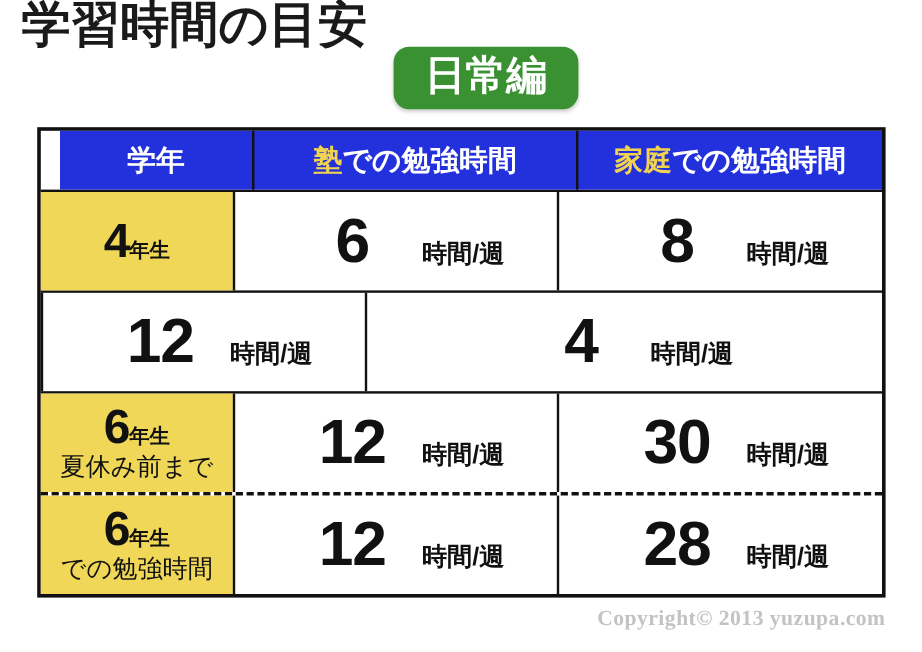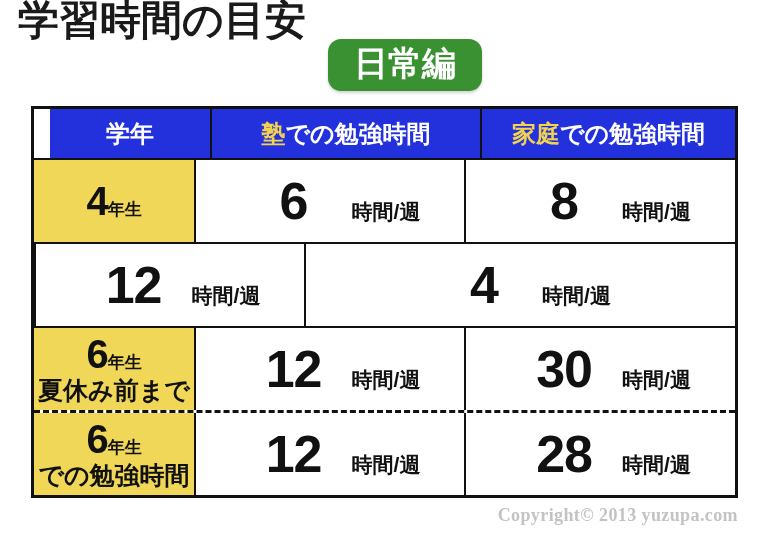--- a/index.html
+++ b/index.html
@@ -119,22 +119,22 @@
     white-space: nowrap;
   }
   .grade-main .num {
     font-size: 40px;
     letter-spacing: -1px;
   }
   .grade-main .suffix {
     font-size: 17px;
   }
   .grade-sub {
-    font-size: 25px;
-    font-weight: 700;
+    font-size: 21px;
+    font-weight: 400;
     line-height: 1.15;
     margin-top: 2px;
     white-space: nowrap;
   }
 
   
   .value-cell {
     color: #111111;
   }
   .value-inner {

